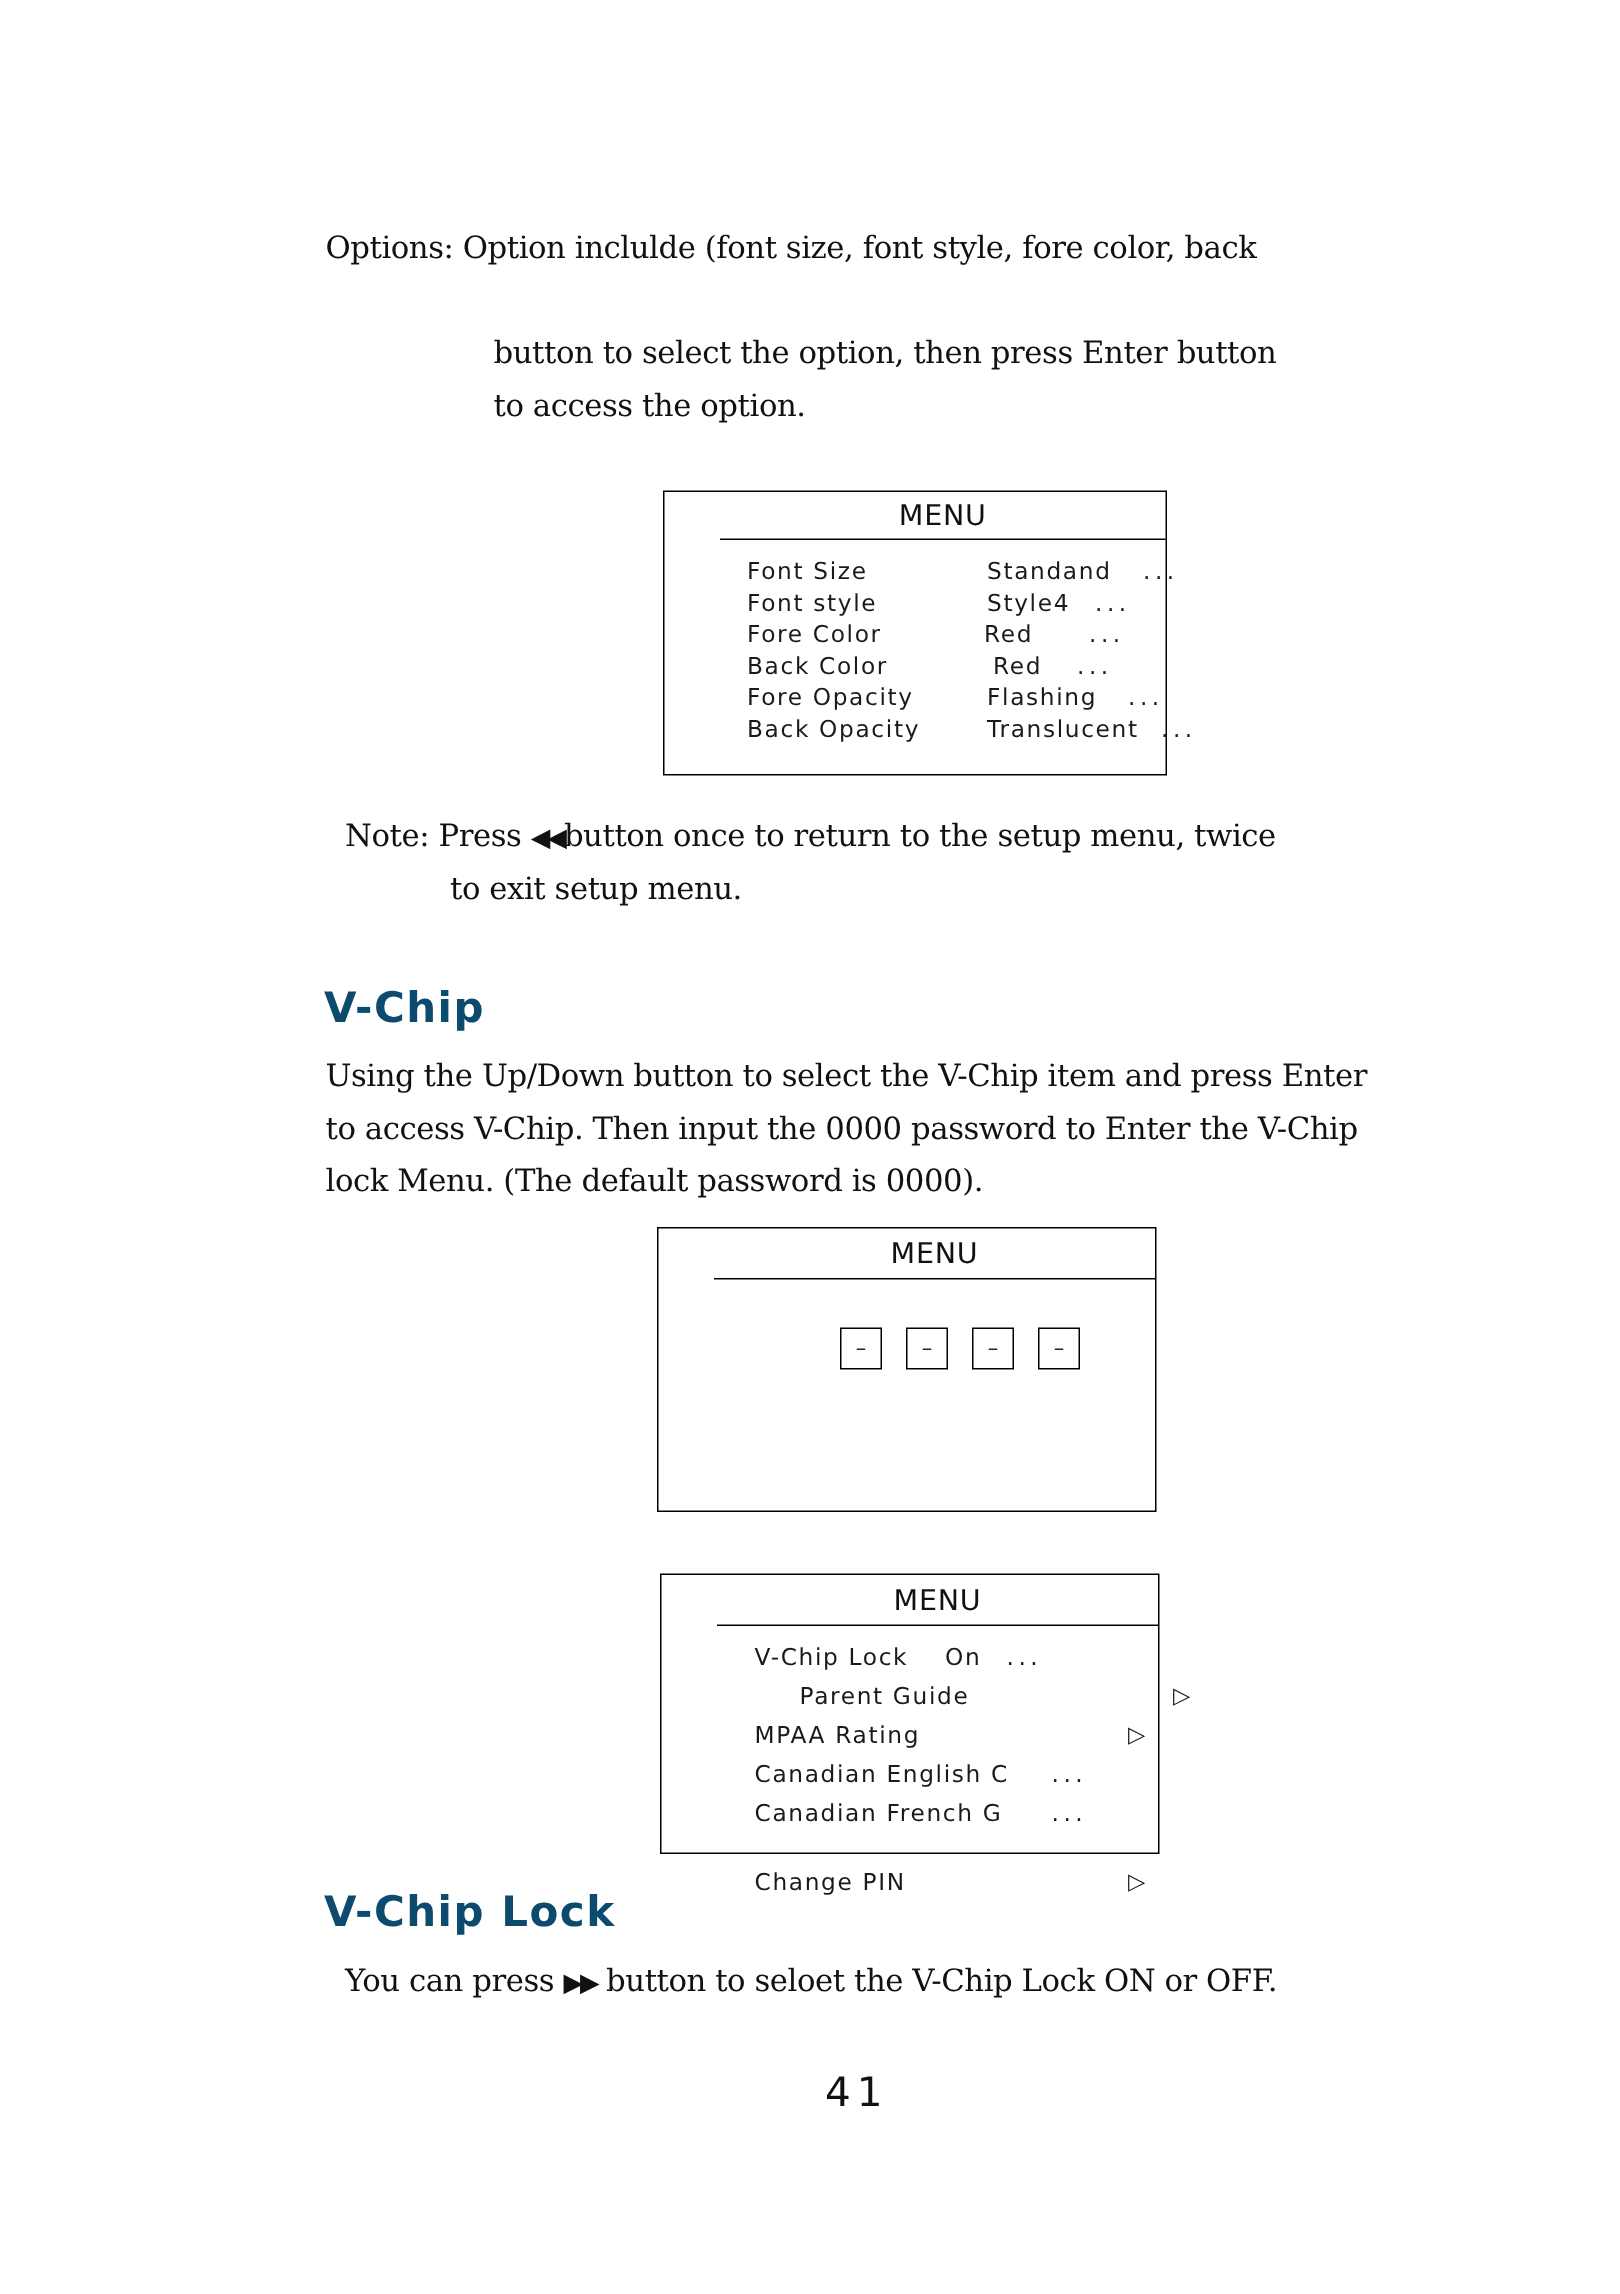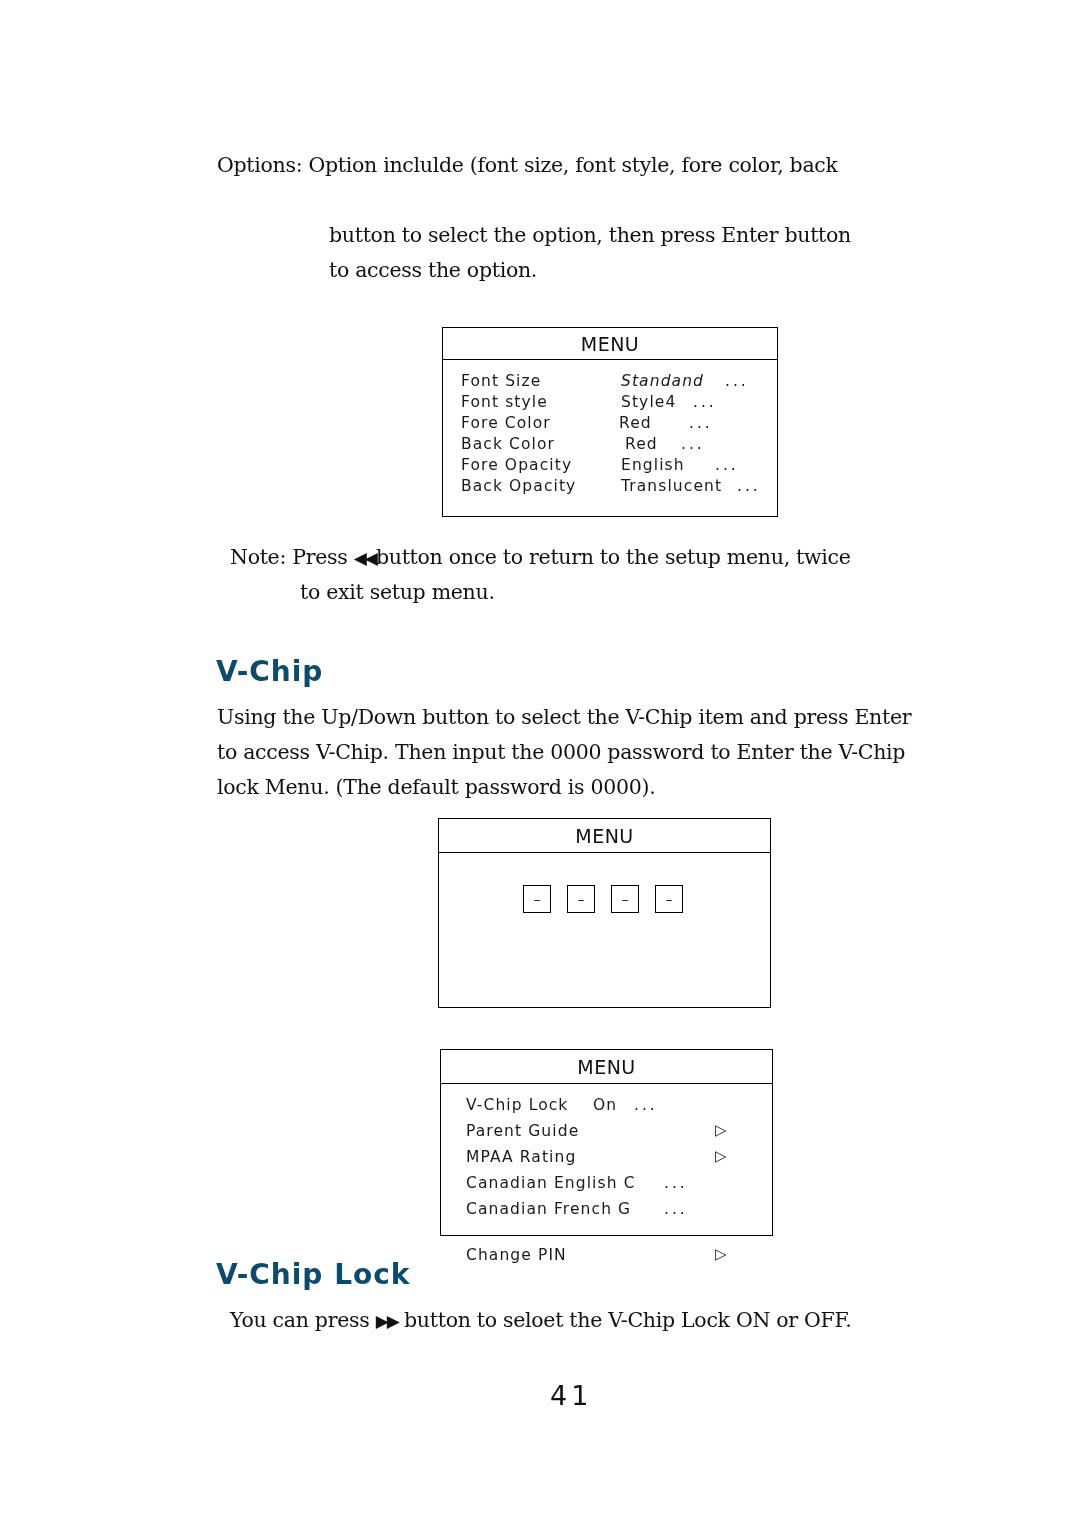--- a/index.html
+++ b/index.html
@@ -44,20 +44,21 @@
     color: #0c4a6e;
     white-space: nowrap;
   }
 
   
   .menu-box {
     position: absolute;
     border: 1.5px solid #000;
     background: #fff;
     box-sizing: border-box;
+    padding-left: 37px;
   }
   .menu-title-bar {
     height: 32px;
     border-bottom: 1.5px solid #000;
     display: flex;
     align-items: center;
     justify-content: center;
     box-sizing: border-box;
   }
   .menu-title {
@@ -142,21 +143,21 @@
   <div class="para" style="left:318px; top:218px;">button to select  the option, then  press Enter button</div>
 
   <div class="menu-box" style="left:431px; top:327px; width:336px; height:190px;">
     <div class="menu-title-bar">
       <span class="menu-title">MENU</span>
     </div>
     <div class="menu-body" style="padding:12px 0 0 18px;">
 
       <div class="menu-row">
         <span class="lbl">Font  Size</span>
-        <span class="val" style="left:160px;font-style:italic;">Standand</span>
+        <span class="val" style="left:160px;">Standand</span>
         <span class="dots" style="left:264px;">...</span>
       </div>
 
       <div class="menu-row">
         <span class="lbl">Font  style</span>
         <span class="val" style="left:160px;">Style4</span>
         <span class="dots" style="left:232px;">...</span>
       </div>
 
       <div class="menu-row">
@@ -166,21 +167,21 @@
       </div>
 
       <div class="menu-row">
         <span class="lbl">Back Color</span>
         <span class="val" style="left:164px;">Red</span>
         <span class="dots" style="left:220px;">...</span>
       </div>
 
       <div class="menu-row">
         <span class="lbl">Fore  Opacity</span>
-        <span class="val" style="left:160px;">English</span>
+        <span class="val" style="left:160px;">Flashing</span>
         <span class="dots" style="left:254px;">...</span>
       </div>
 
       <div class="menu-row">
         <span class="lbl">Back Opacity</span>
         <span class="val" style="left:160px;">Translucent</span>
         <span class="dots" style="left:276px;">...</span>
       </div>
 
     </div>
@@ -216,21 +217,21 @@
       <span class="menu-title">MENU</span>
     </div>
     <div class="menu-body" style="padding:12px 0 0 25px;">
 
       <div class="menu-row" style="height:26px;">
         <span class="lbl">V-Chip Lock</span>
         <span class="val" style="left:127px;">On</span>
         <span class="dots" style="left:168px;">...</span>
       </div>
 
-      <div class="menu-row" style="height:26px;">
+      <div class="menu-row" style="height:26px;margin-left:30px;">
         <span class="lbl">Parent Guide</span>
         <span class="arrow" style="left:249px;">▷</span>
       </div>
 
       <div class="menu-row" style="height:26px;">
         <span class="lbl">MPAA Rating</span>
         <span class="arrow" style="left:249px;">▷</span>
       </div>
 
       <div class="menu-row" style="height:26px;">

